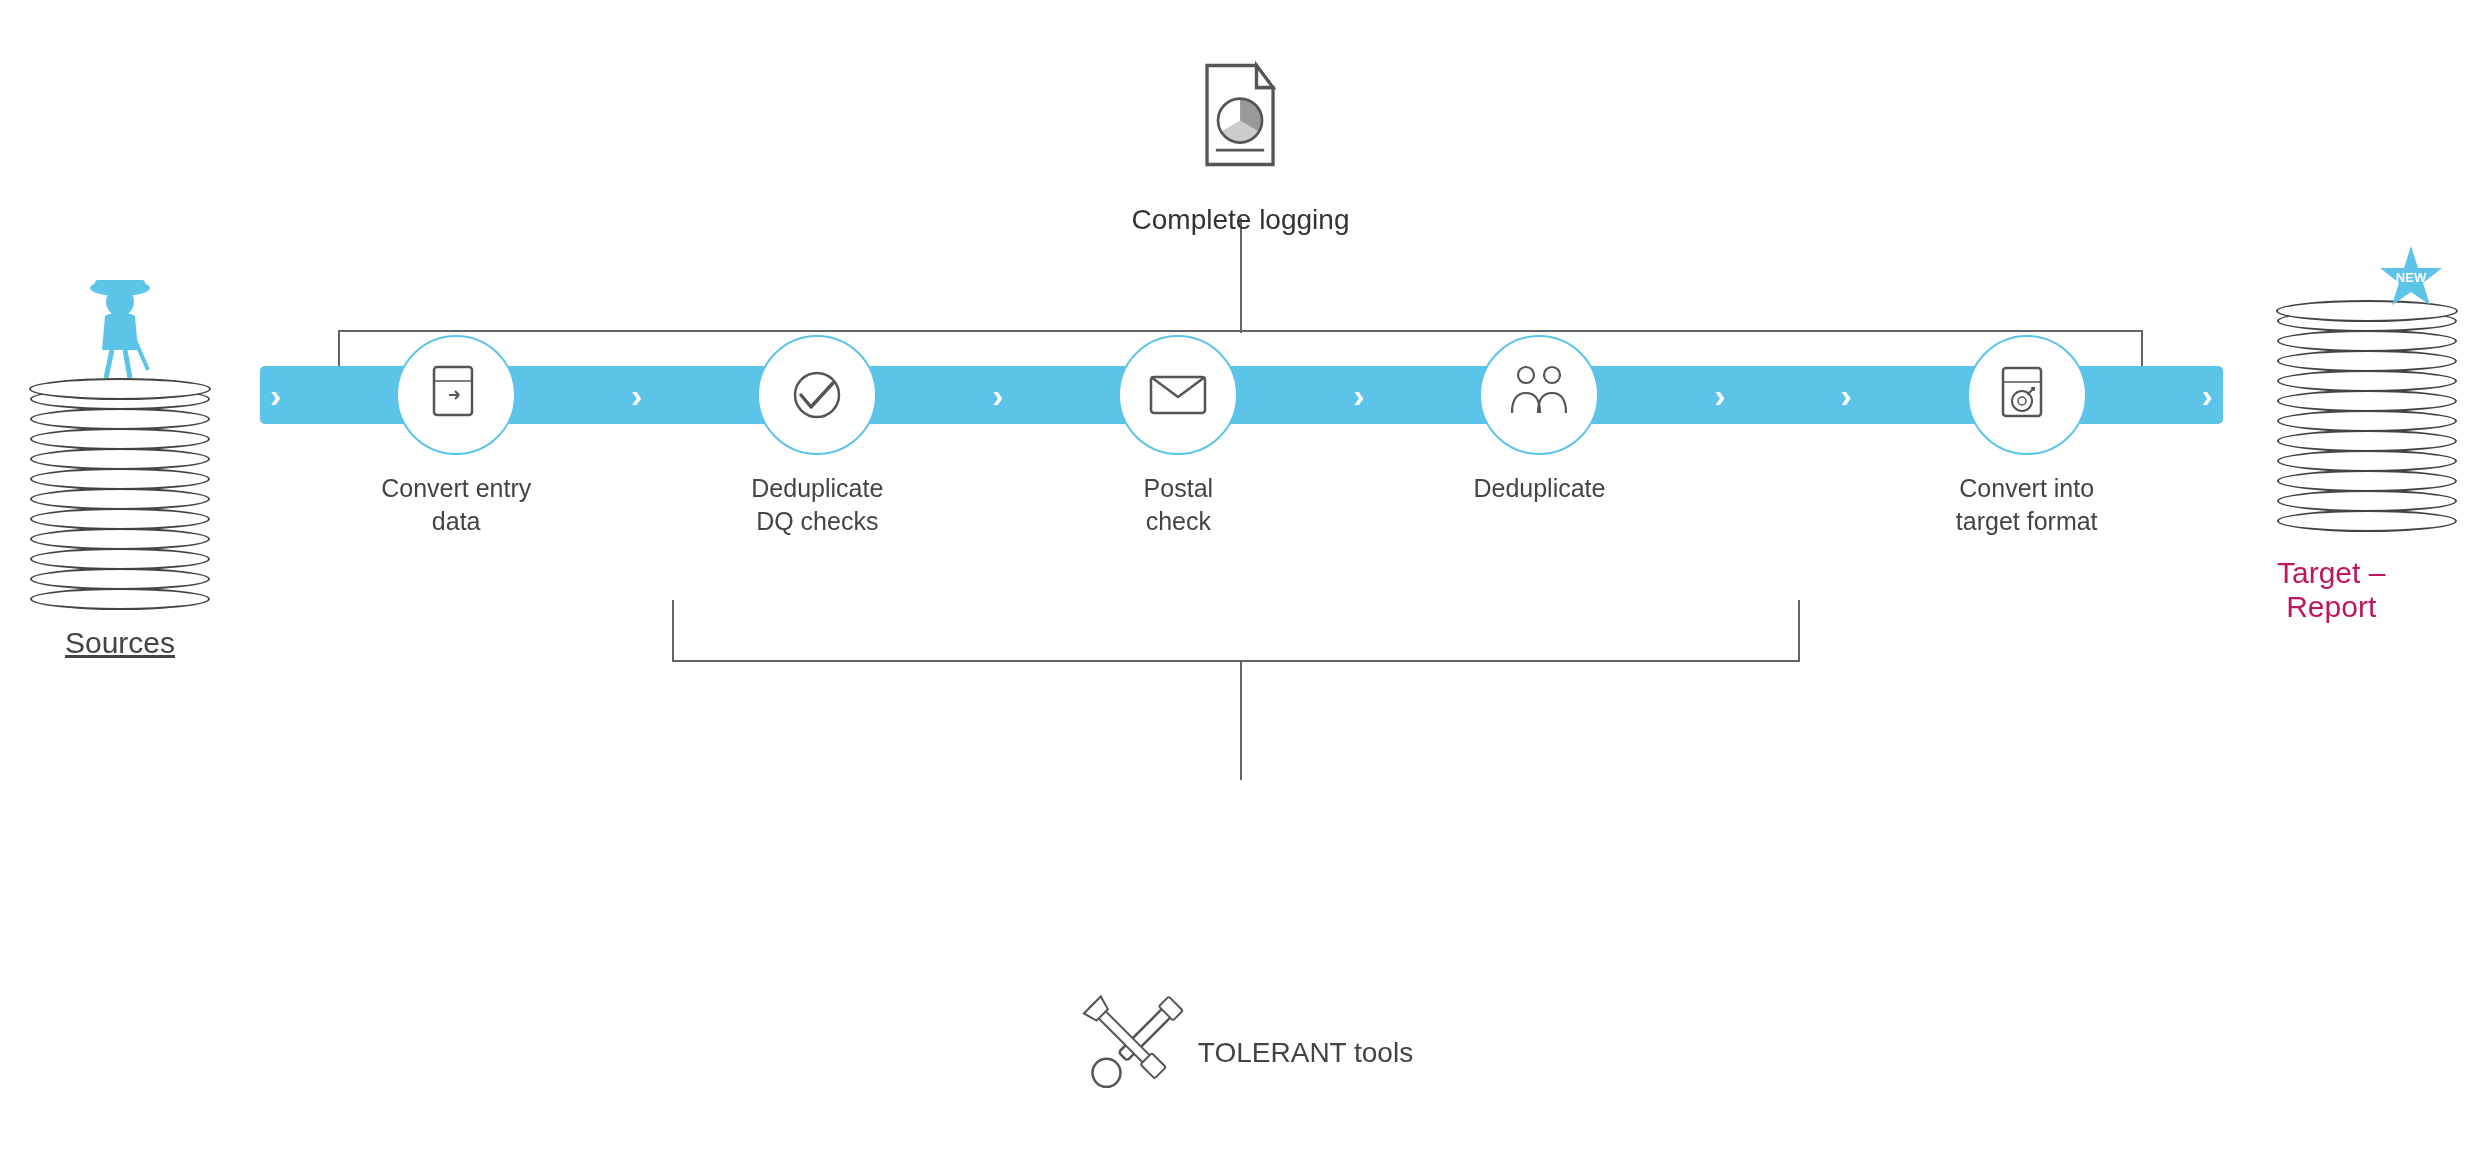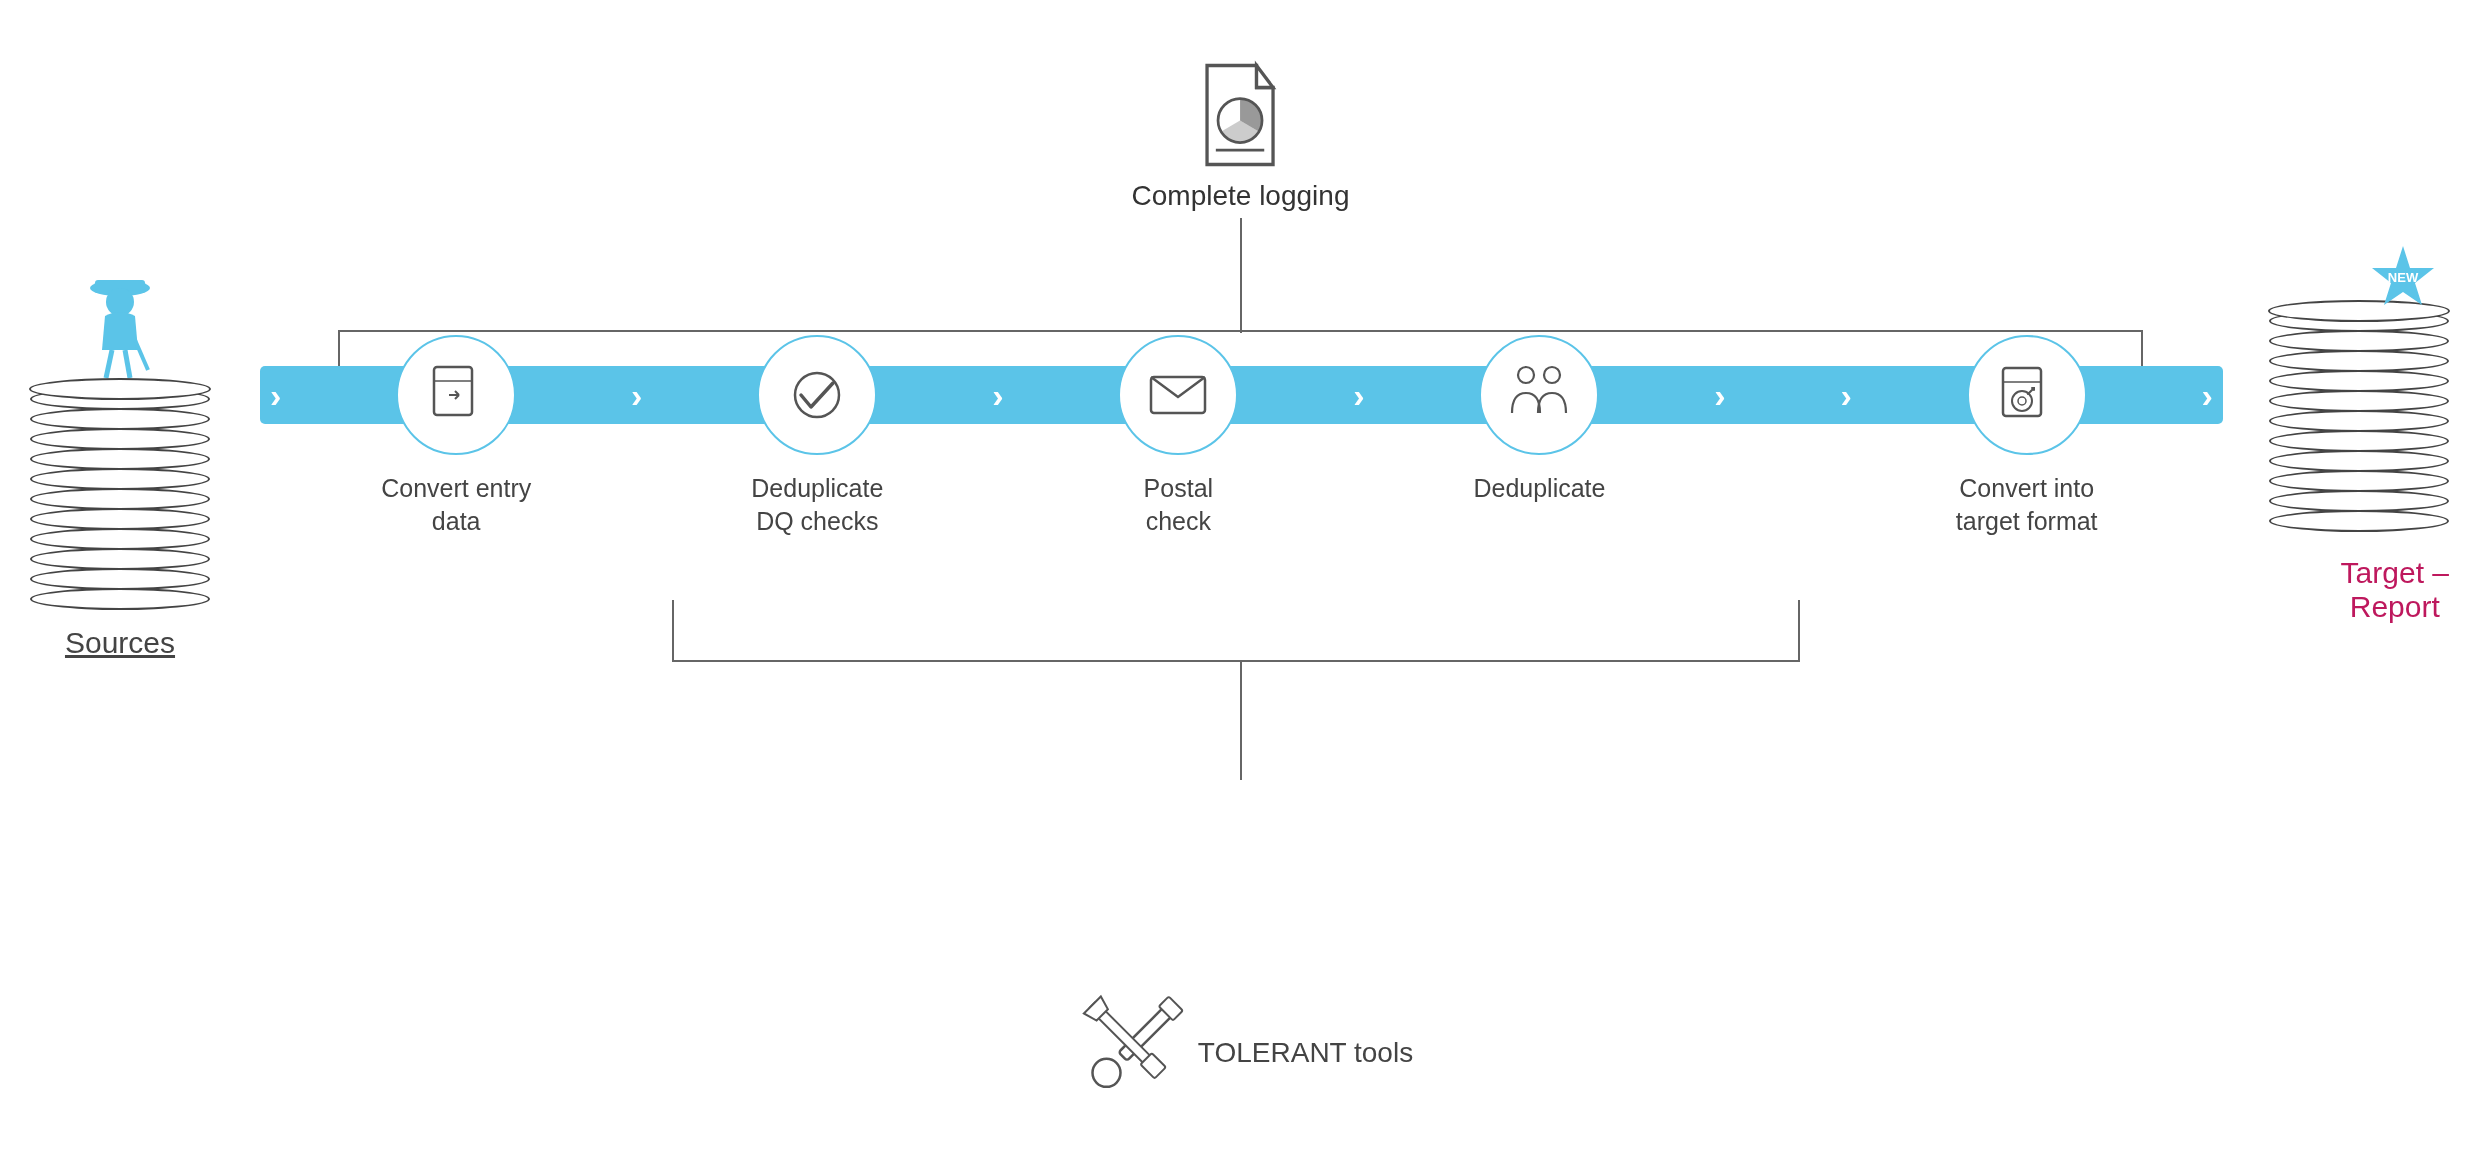--- a/index.html
+++ b/index.html
@@ -24,20 +24,21 @@
     
     .logging-section {
       position: absolute;
       top: 60px;
       left: 50%;
       transform: translateX(-50%);
       display: flex;
       flex-direction: column;
       align-items: center;
       z-index: 10;
+      gap: 24px;
     }
 
     .logging-icon {
       width: 90px;
       height: 110px;
     }
 
     .logging-label {
       font-size: 28px;
       color: #333;
@@ -92,25 +93,25 @@
 
     .source-label {
       font-size: 30px;
       color: #444;
       margin-top: 12px;
     }
 
     
     .target-section {
       position: absolute;
-      right: 32px;
+      right: 24px;
       top: 270px;
       display: flex;
       flex-direction: column;
-      align-items: flex-end;
+      align-items: flex-start;
       z-index: 10;
     }
 
     .target-label {
       font-size: 30px;
       color: #444;
       margin-top: 12px;
       text-align: center;
     }
 

